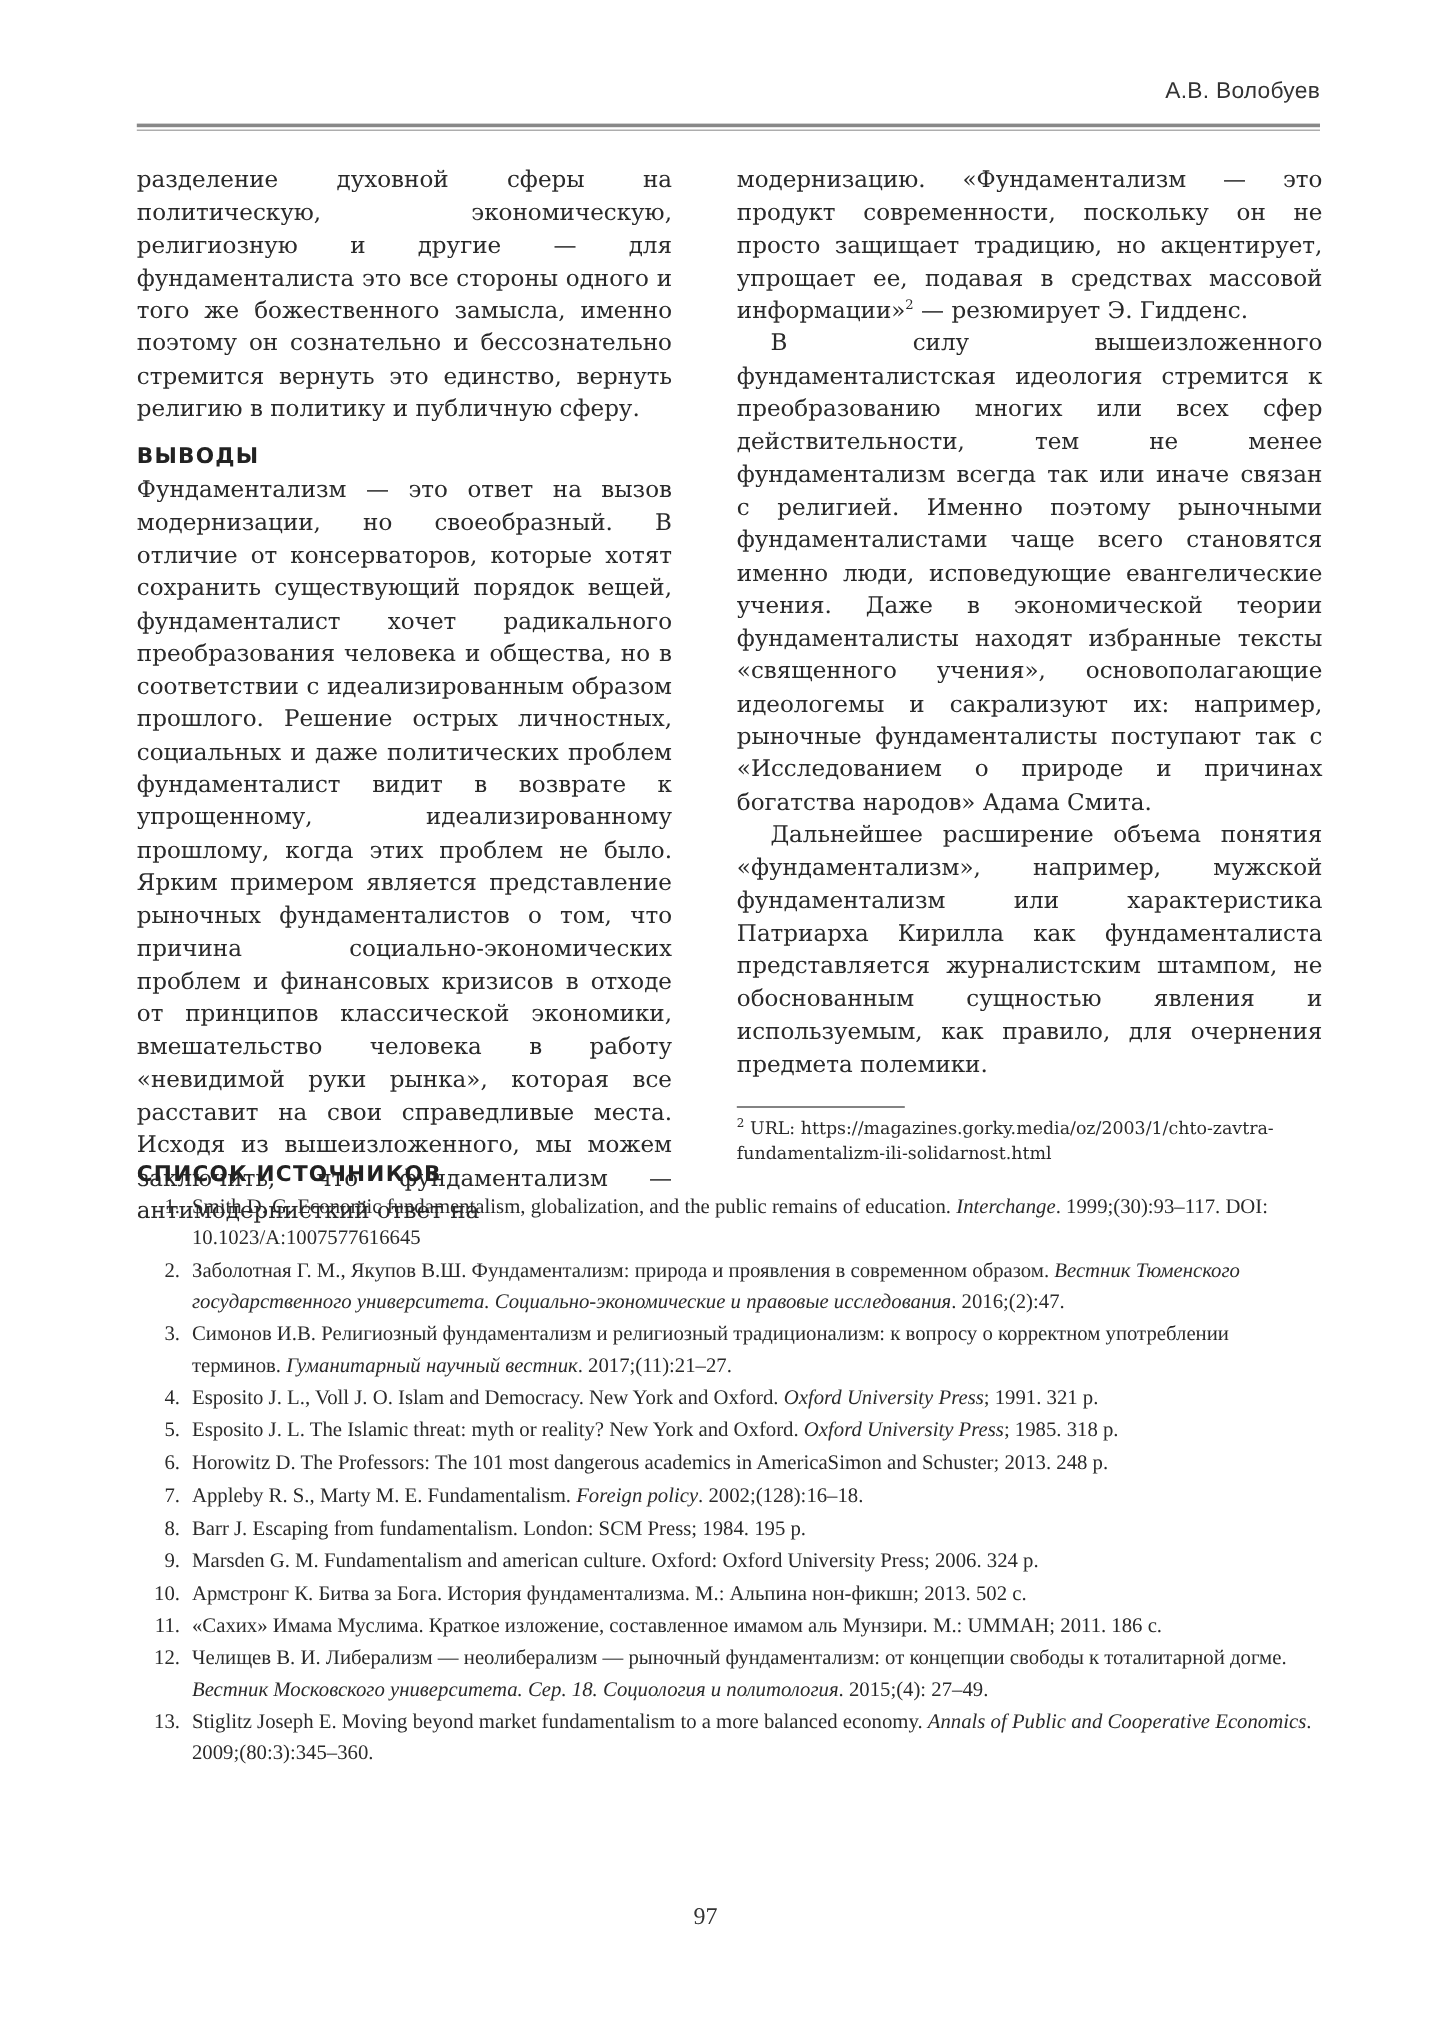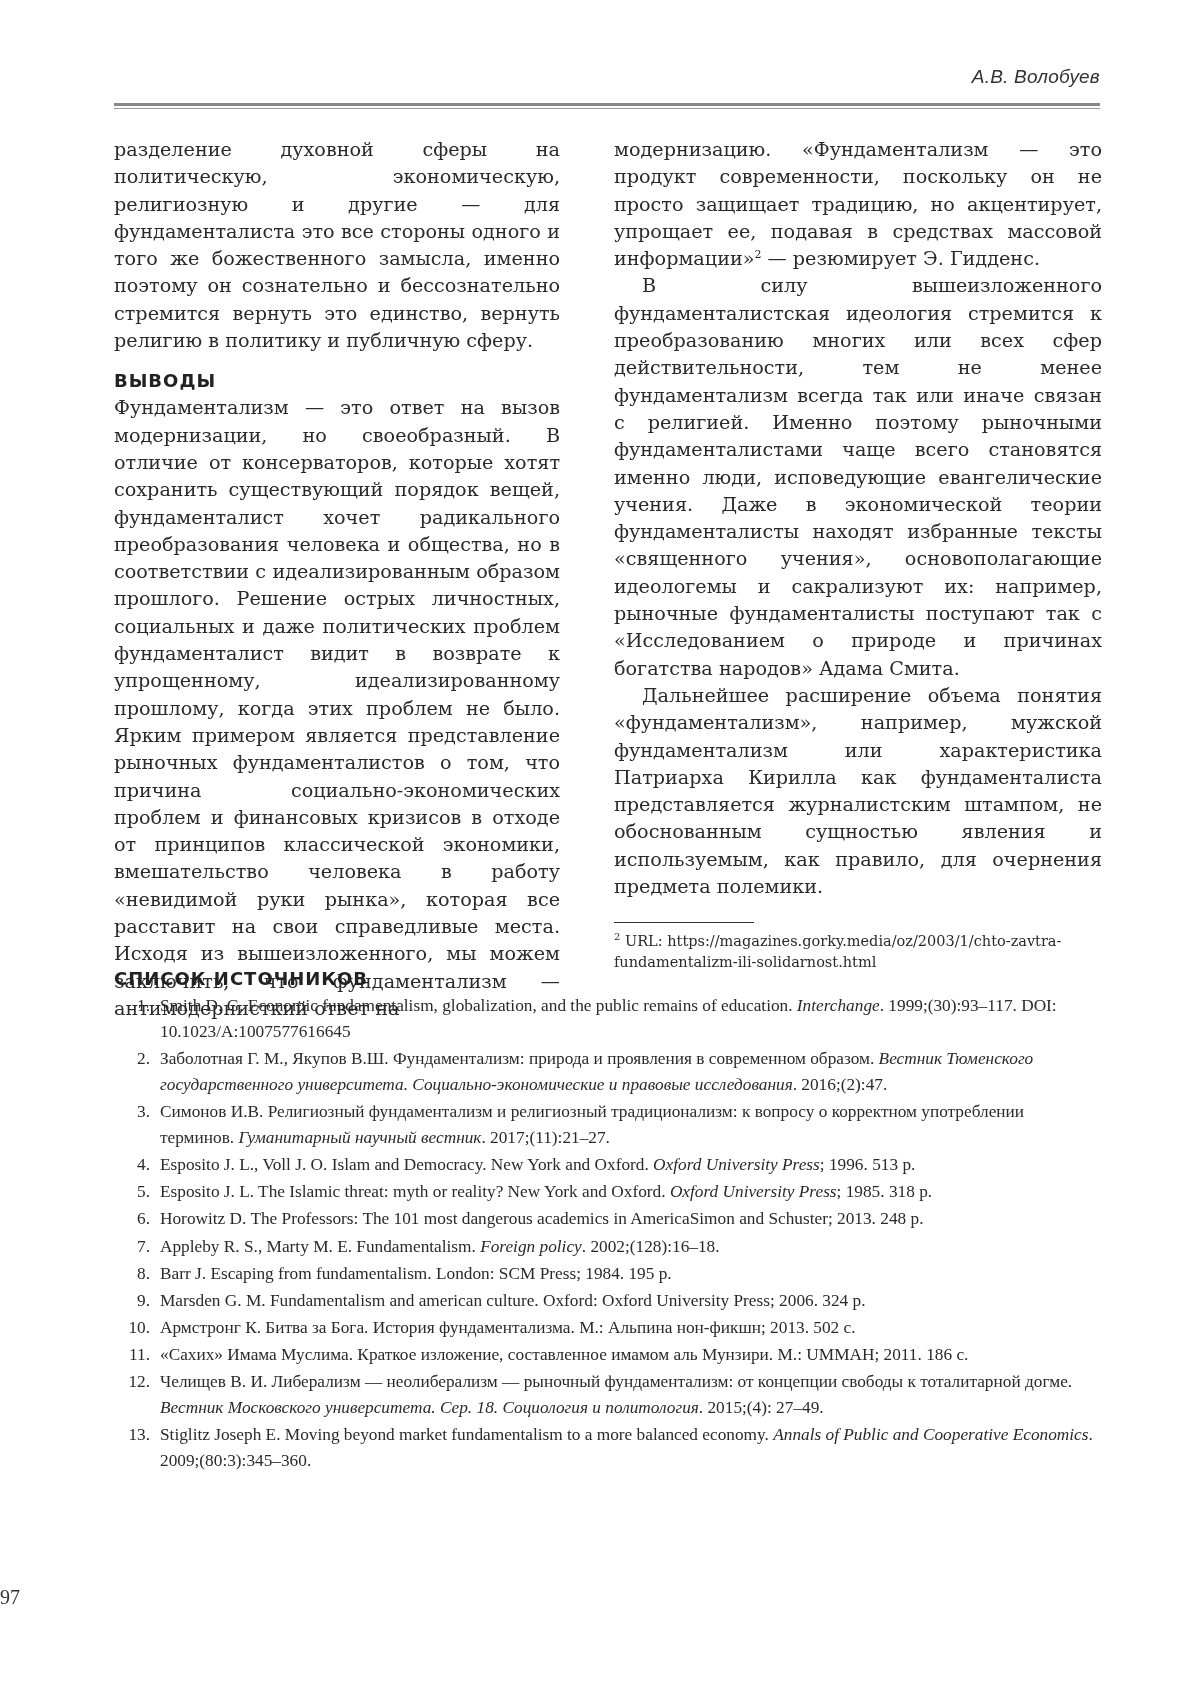--- a/index.html
+++ b/index.html
@@ -1,19 +1,19 @@
 <!DOCTYPE html>
 <html><head>
 <meta charset="utf-8">
 <style>
   html, body { margin: 0; padding: 0; background: #ffffff; }
   body { width: 1200px; height: 1697px; position: relative; overflow: hidden;
          font-family: "DejaVu Serif", "Liberation Serif", serif; color: #2a2a2a; }
   .running-head { position: absolute; right: 100px; top: 66px; font-family: "Liberation Sans", sans-serif;
-                  font-style: italic; font-size: 19px; color: #333; letter-spacing: 0.2px; }
+                  font-size: 19px; color: #333; letter-spacing: 0.2px; }
   .head-rule { position: absolute; left: 114px; top: 103px; width: 986px; height: 0;
                border-top: 3px solid #888; }
   .head-rule2 { position: absolute; left: 114px; top: 108px; width: 986px; height: 0;
                 border-top: 1px solid #999; }
   .col { position: absolute; top: 136px; width: 446px; font-size: 19.2px; line-height: 27.3px;
          text-align: justify; }
   .col-left { left: 114px; }
   .col-right { left: 614px; width: 488px; }
   .col p { margin: 0; }
   .indent { text-indent: 28px; }
@@ -24,21 +24,21 @@
   .footnote sup { font-size: 10px; }
   sup { font-size: 11px; line-height: 0; }
   .refs { position: absolute; left: 114px; top: 968px; width: 986px; }
   .refs-title { text-align: left; font-family: "DejaVu Sans", "Liberation Sans", sans-serif;
                 font-weight: bold; font-size: 18px; letter-spacing: 1px; color: #222; margin-bottom: 4px; }
   .refs ol { list-style: none; margin: 0; padding: 0; }
   .refs li { position: relative; padding-left: 46px; font-family: "Liberation Serif", serif;
              font-size: 17.3px; line-height: 25.8px; margin-bottom: 1.4px; color: #2a2a2a; }
   .refs .num { position: absolute; left: 0; width: 36px; text-align: right; }
   .refs i { font-style: italic; }
-  .page-number { position: absolute; left: 0; width: 1176px; top: 1586px; text-align: left;
+  .page-number { position: absolute; left: 0; width: 1176px; top: 1586px; text-align: center;
                  font-family: "Liberation Serif", serif; font-size: 20px; color: #333; }
 </style>
 </head>
 <body>
 
 <div class="running-head">А.В. Волобуев</div>
 <div class="head-rule"></div>
 <div class="head-rule2"></div>
 
 <div class="col col-left">
@@ -54,21 +54,21 @@
   <div class="footnote-rule"></div>
   <div class="footnote"><sup>2</sup> <span>URL: https://magazines.gorky.media/oz/2003/1/chto-zavtra-fundamentalizm-ili-solidarnost.html</span></div>
 </div>
 
 <div class="refs">
   <div class="refs-title">СПИСОК ИСТОЧНИКОВ</div>
   <ol id="refs-list">
       <li><span class="num">1.</span><span>Smith D. G. Economic fundamentalism, globalization, and the public remains of education. </span><i>Interchange</i><span>. 1999;(30):93–117. DOI: 10.1023/A:1007577616645</span></li>
       <li><span class="num">2.</span><span>Заболотная Г. М., Якупов В.Ш. Фундаментализм: природа и проявления в современном образом. </span><i>Вестник Тюменского государственного университета. Социально-экономические и правовые исследования</i><span>. 2016;(2):47.</span></li>
       <li><span class="num">3.</span><span>Симонов И.В. Религиозный фундаментализм и религиозный традиционализм: к вопросу о корректном употреблении терминов. </span><i>Гуманитарный научный вестник</i><span>. 2017;(11):21–27.</span></li>
-      <li><span class="num">4.</span><span>Esposito J. L., Voll J. O. Islam and Democracy. New York and Oxford. </span><i>Oxford University Press</i><span>; 1996. 513 p.</span></li>
+      <li><span class="num">4.</span><span>Esposito J. L., Voll J. O. Islam and Democracy. New York and Oxford. </span><i>Oxford University Press</i><span>; 1991. 321 p.</span></li>
       <li><span class="num">5.</span><span>Esposito J. L. The Islamic threat: myth or reality? New York and Oxford. </span><i>Oxford University Press</i><span>; 1985. 318 p.</span></li>
       <li><span class="num">6.</span><span>Horowitz D. The Professors: The 101 most dangerous academics in AmericaSimon and Schuster; 2013. 248 p.</span><i></i><span></span></li>
       <li><span class="num">7.</span><span>Appleby R. S., Marty M. E. Fundamentalism. </span><i>Foreign policy</i><span>. 2002;(128):16–18.</span></li>
       <li><span class="num">8.</span><span>Barr J. Escaping from fundamentalism. London: SCM Press; 1984. 195 p.</span><i></i><span></span></li>
       <li><span class="num">9.</span><span>Marsden G. M. Fundamentalism and american culture. Oxford: Oxford University Press; 2006. 324 p.</span><i></i><span></span></li>
       <li><span class="num">10.</span><span>Армстронг К. Битва за Бога. История фундаментализма. М.: Альпина нон-фикшн; 2013. 502 с.</span><i></i><span></span></li>
       <li><span class="num">11.</span><span>«Сахих» Имама Муслима. Краткое изложение, составленное имамом аль Мунзири. М.: UMMAH; 2011. 186 с.</span><i></i><span></span></li>
       <li><span class="num">12.</span><span>Челищев В. И. Либерализм — неолиберализм — рыночный фундаментализм: от концепции свободы к тоталитарной догме. </span><i>Вестник Московского университета. Сер. 18. Социология и политология</i><span>. 2015;(4): 27–49.</span></li>
       <li><span class="num">13.</span><span>Stiglitz Joseph E. Moving beyond market fundamentalism to a more balanced economy. </span><i>Annals of Public and Cooperative Economics</i><span>. 2009;(80:3):345–360.</span></li>
     </ol>

